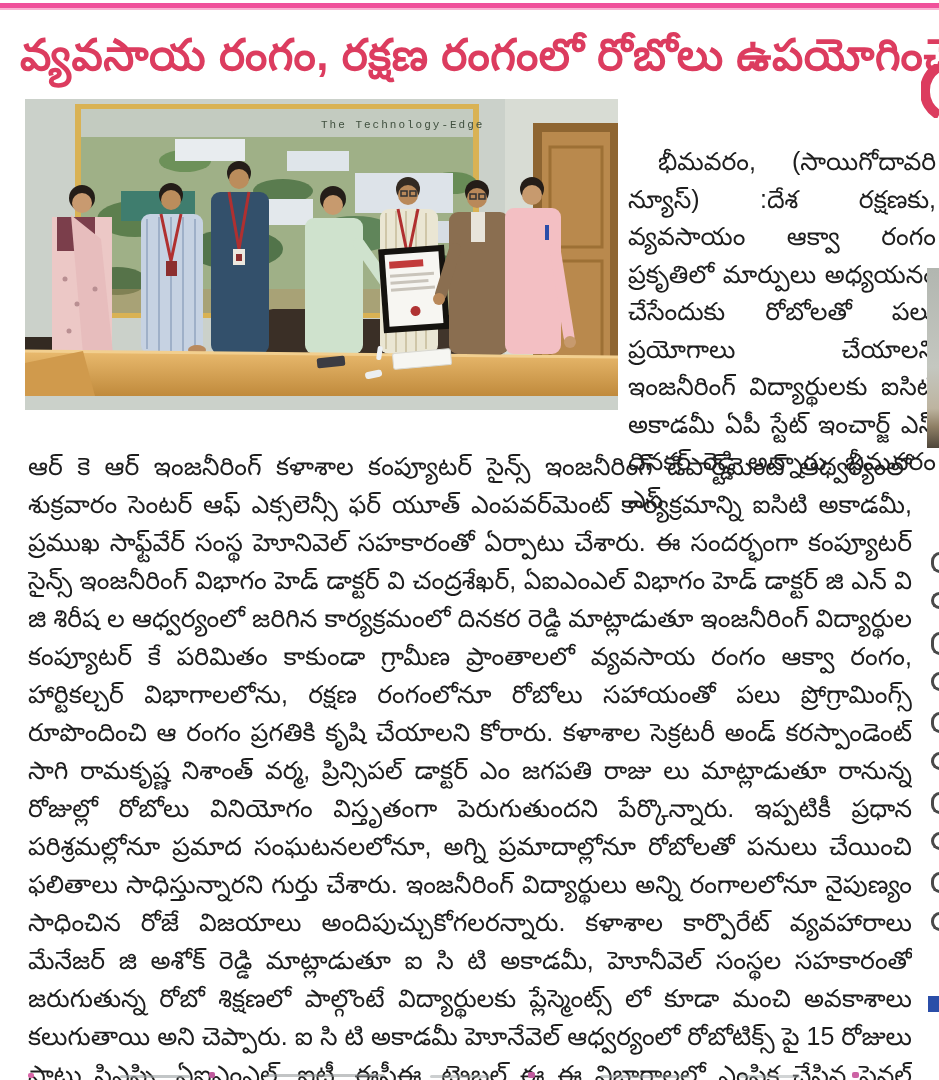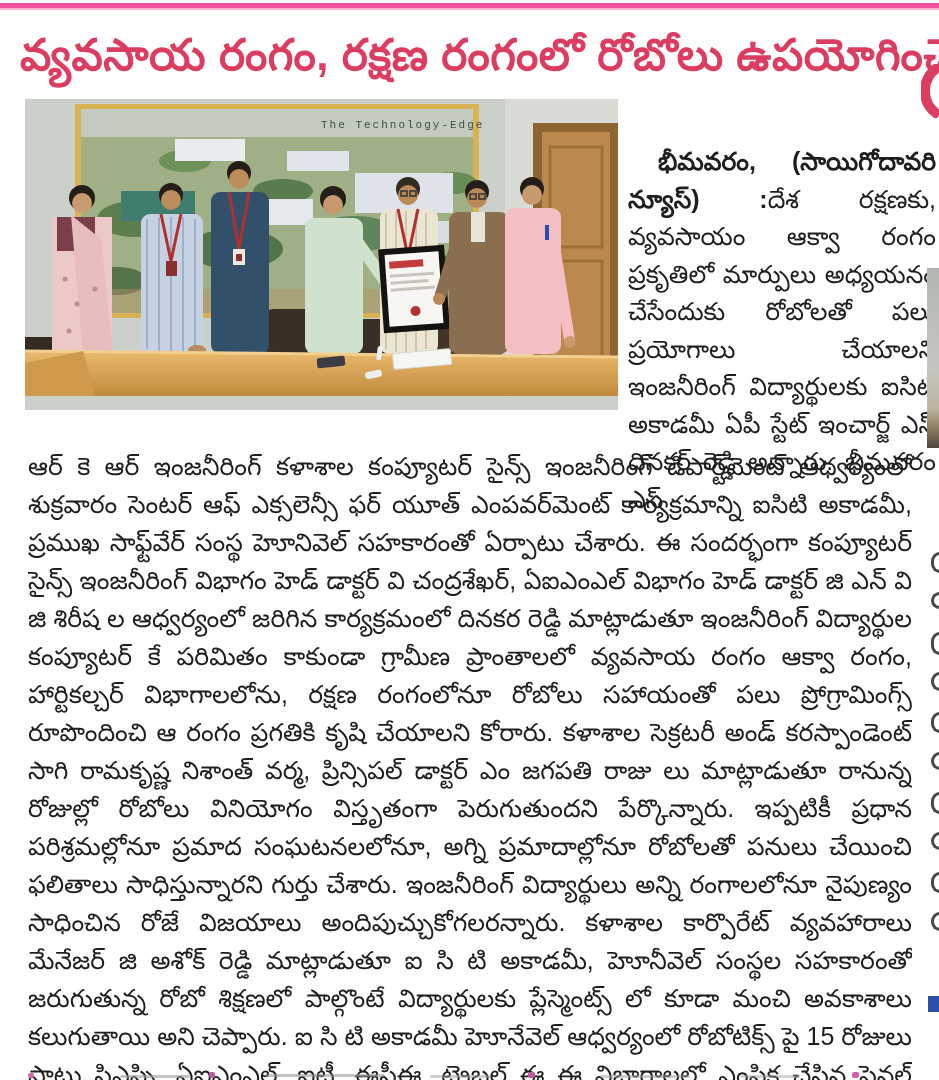--- a/index.html
+++ b/index.html
@@ -16,21 +16,21 @@
   }
   .headline-fragment{position:absolute;left:921px;top:64px;width:18px;height:54px;overflow:hidden;}
   .photo{
     position:absolute;left:25px;top:99px;width:593px;height:311px;margin:0;padding:0;
     background:#cbd1ca;overflow:hidden;
   }
   .lead-col{
     position:absolute;left:628px;top:118px;width:308px;height:300px;
     font-size:25px;line-height:37.5px;text-align:justify;text-indent:30px;color:#1e1e1e;
   }
-  .lead-col b{font-weight:bold;}
+  .lead-col b{font-weight:normal;}
   .body-text{
     position:absolute;left:28px;top:422px;width:884px;height:636px;
     font-size:25px;line-height:38px;text-align:justify;color:#1e1e1e;overflow:hidden;
   }
   
   .adj-photo-strip{
     position:absolute;left:927px;top:268px;width:12px;height:180px;
     background:linear-gradient(#b2b6b0 0%,#c4c7c0 55%,#bdb4a0 78%,#8f8066 88%,#4e463a 100%);
   }
   .adj-text-frag{

